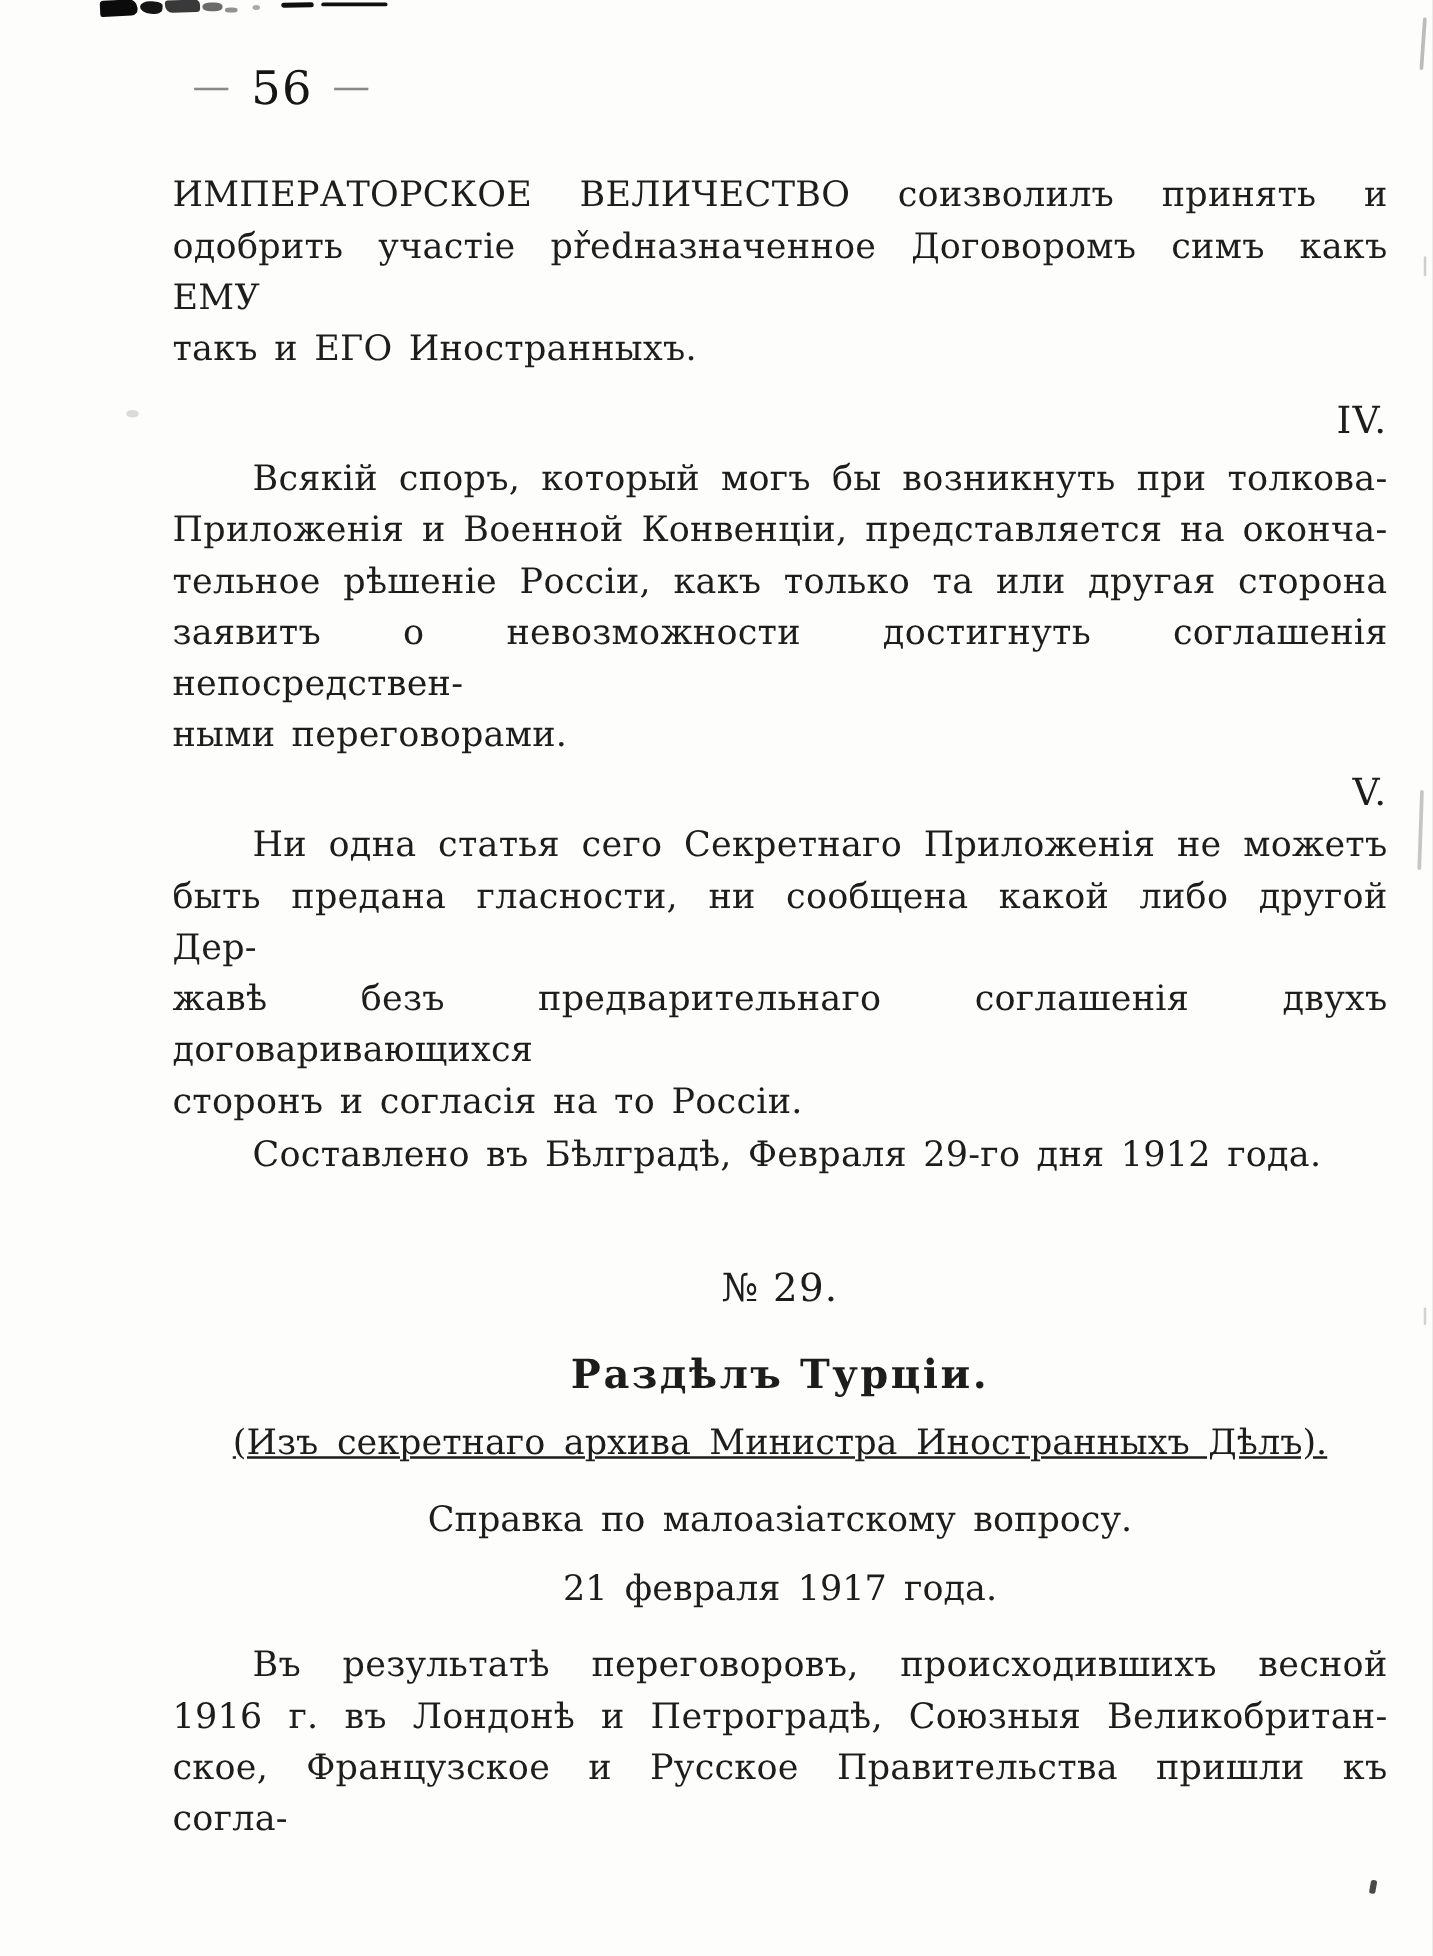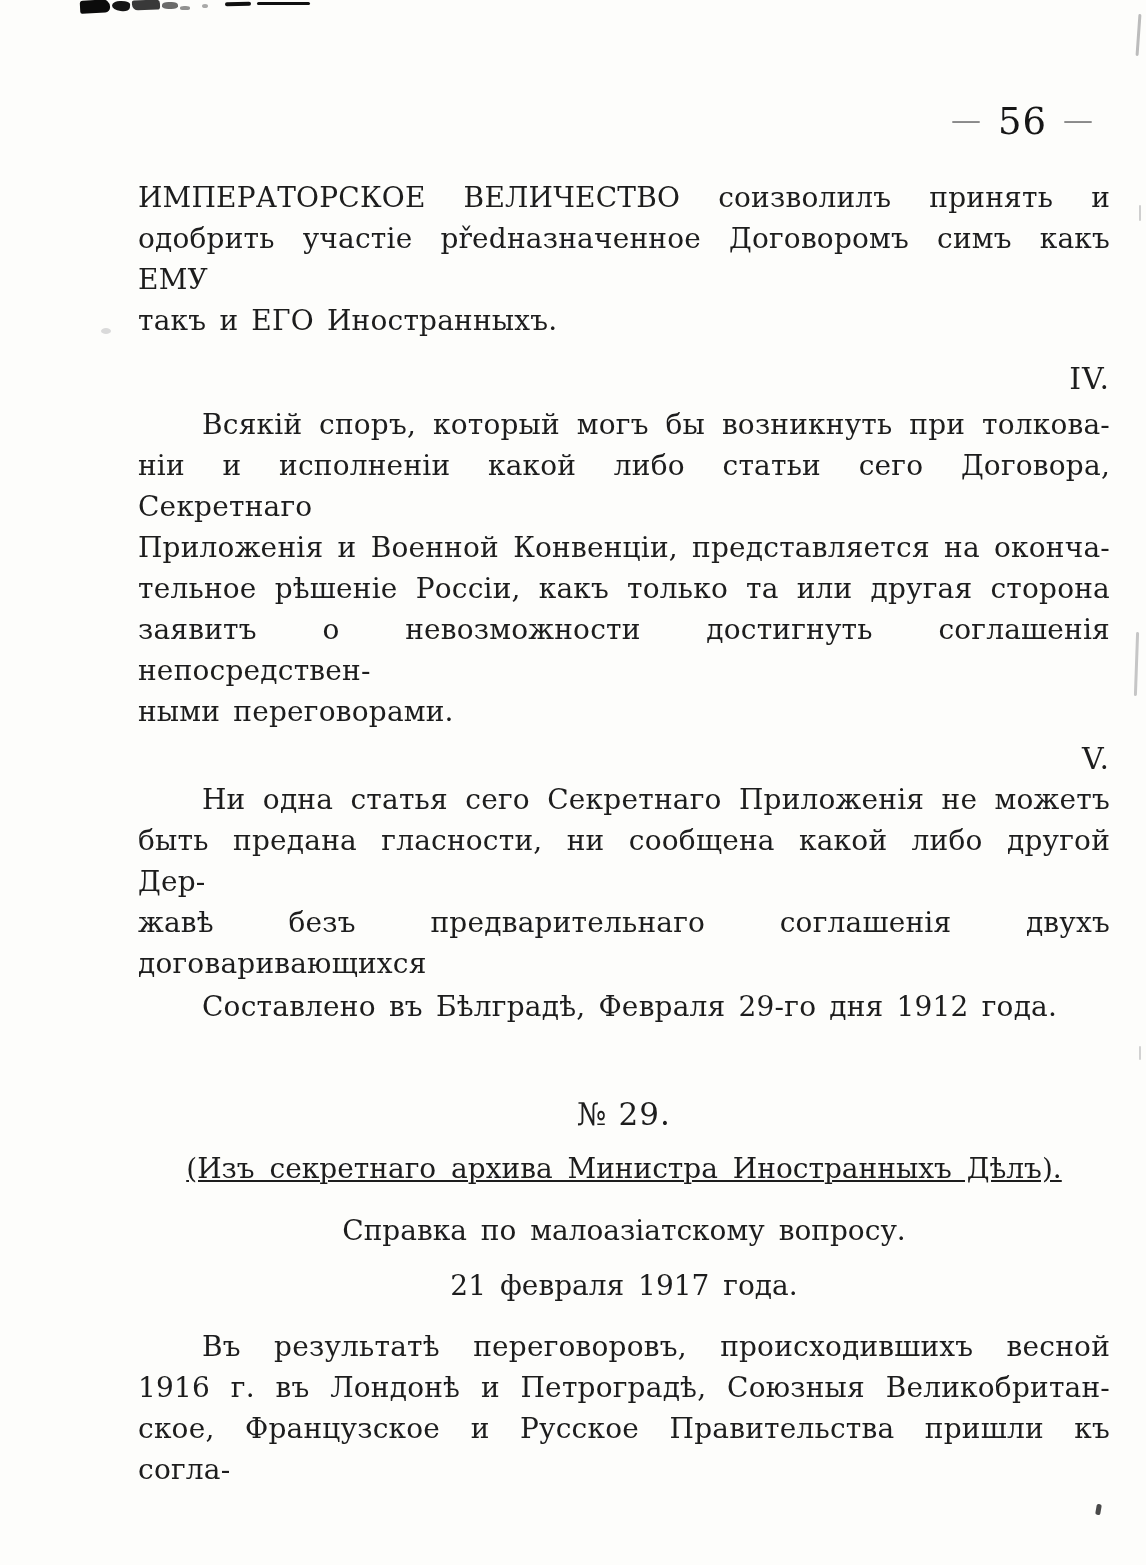--- a/index.html
+++ b/index.html
@@ -12,24 +12,24 @@
     color:#1d1d1d;
     box-sizing:border-box;
   }
   .content{
     position:absolute;
     left:138px;top:0;
     width:972px;
   }
   
   .pagenum{
-    margin-top:100px;
-    text-align:right;
+    margin-top:42px;
+    text-align:left;
     font-size:37px;
-    line-height:39px;
+    line-height:56px;
     color:#161616;
     letter-spacing:1px;
   }
   .pagenum .dash{
     color:#8a8a8a;
     font-size:30px;
     margin:0 16px;
     vertical-align:4px;
   }
   
@@ -114,41 +114,42 @@
     <div class="para p1">
         <div class="line just"><span>ИМПЕРАТОРСКОЕ ВЕЛИЧЕСТВО соизволилъ принять и</span></div>
         <div class="line just"><span>одобрить участіе předназначенное Договоромъ симъ какъ ЕМУ</span></div>
         <div class="line"><span>такъ и ЕГО Иностранныхъ.</span></div>
       </div>
 
     <div class="h-roman h4">IV.</div>
 
     <div class="para p-iv">
         <div class="line just indent"><span>Всякій споръ, который могъ бы возникнуть при толкова-</span></div>
-        <div class="line just"><span>ніи и исполненіи какой либо статьи сего Договора, Секретнаго</span></div>
         <div class="line just"><span>Приложенія и Военной Конвенціи, представляется на оконча-</span></div>
         <div class="line just"><span>тельное рѣшеніе Россіи, какъ только та или другая сторона</span></div>
         <div class="line just"><span>заявитъ о невозможности достигнуть соглашенія непосредствен-</span></div>
         <div class="line"><span>ными переговорами.</span></div>
       </div>
 
     <div class="h-roman h5">V.</div>
 
     <div class="para p-v">
         <div class="line just indent"><span>Ни одна статья сего Секретнаго Приложенія не можетъ</span></div>
         <div class="line just"><span>быть предана гласности, ни сообщена какой либо другой Дер-</span></div>
         <div class="line just"><span>жавѣ безъ предварительнаго соглашенія двухъ договаривающихся</span></div>
+        <div class="line"><span>сторонъ и согласія на то Россіи.</span></div>
       </div>
 
     <div class="para sig">
         <div class="line indent"><span>Составлено въ Бѣлградѣ, Февраля 29-го дня 1912 года.</span></div>
       </div>
 
     <div class="c no29">№ 29.</div>
 
+    <div class="c razdel">Раздѣлъ Турціи.</div>
 
     <div class="c archive">(Изъ секретнаго архива Министра Иностранныхъ Дѣлъ).</div>
 
     <div class="c spravka">Справка по малоазіатскому вопросу.</div>
 
     <div class="c docdate">21 февраля 1917 года.</div>
 
     <div class="para p4">
         <div class="line just indent"><span>Въ результатѣ переговоровъ, происходившихъ весной</span></div>
         <div class="line just"><span>1916 г. въ Лондонѣ и Петроградѣ, Союзныя Великобритан-</span></div>

